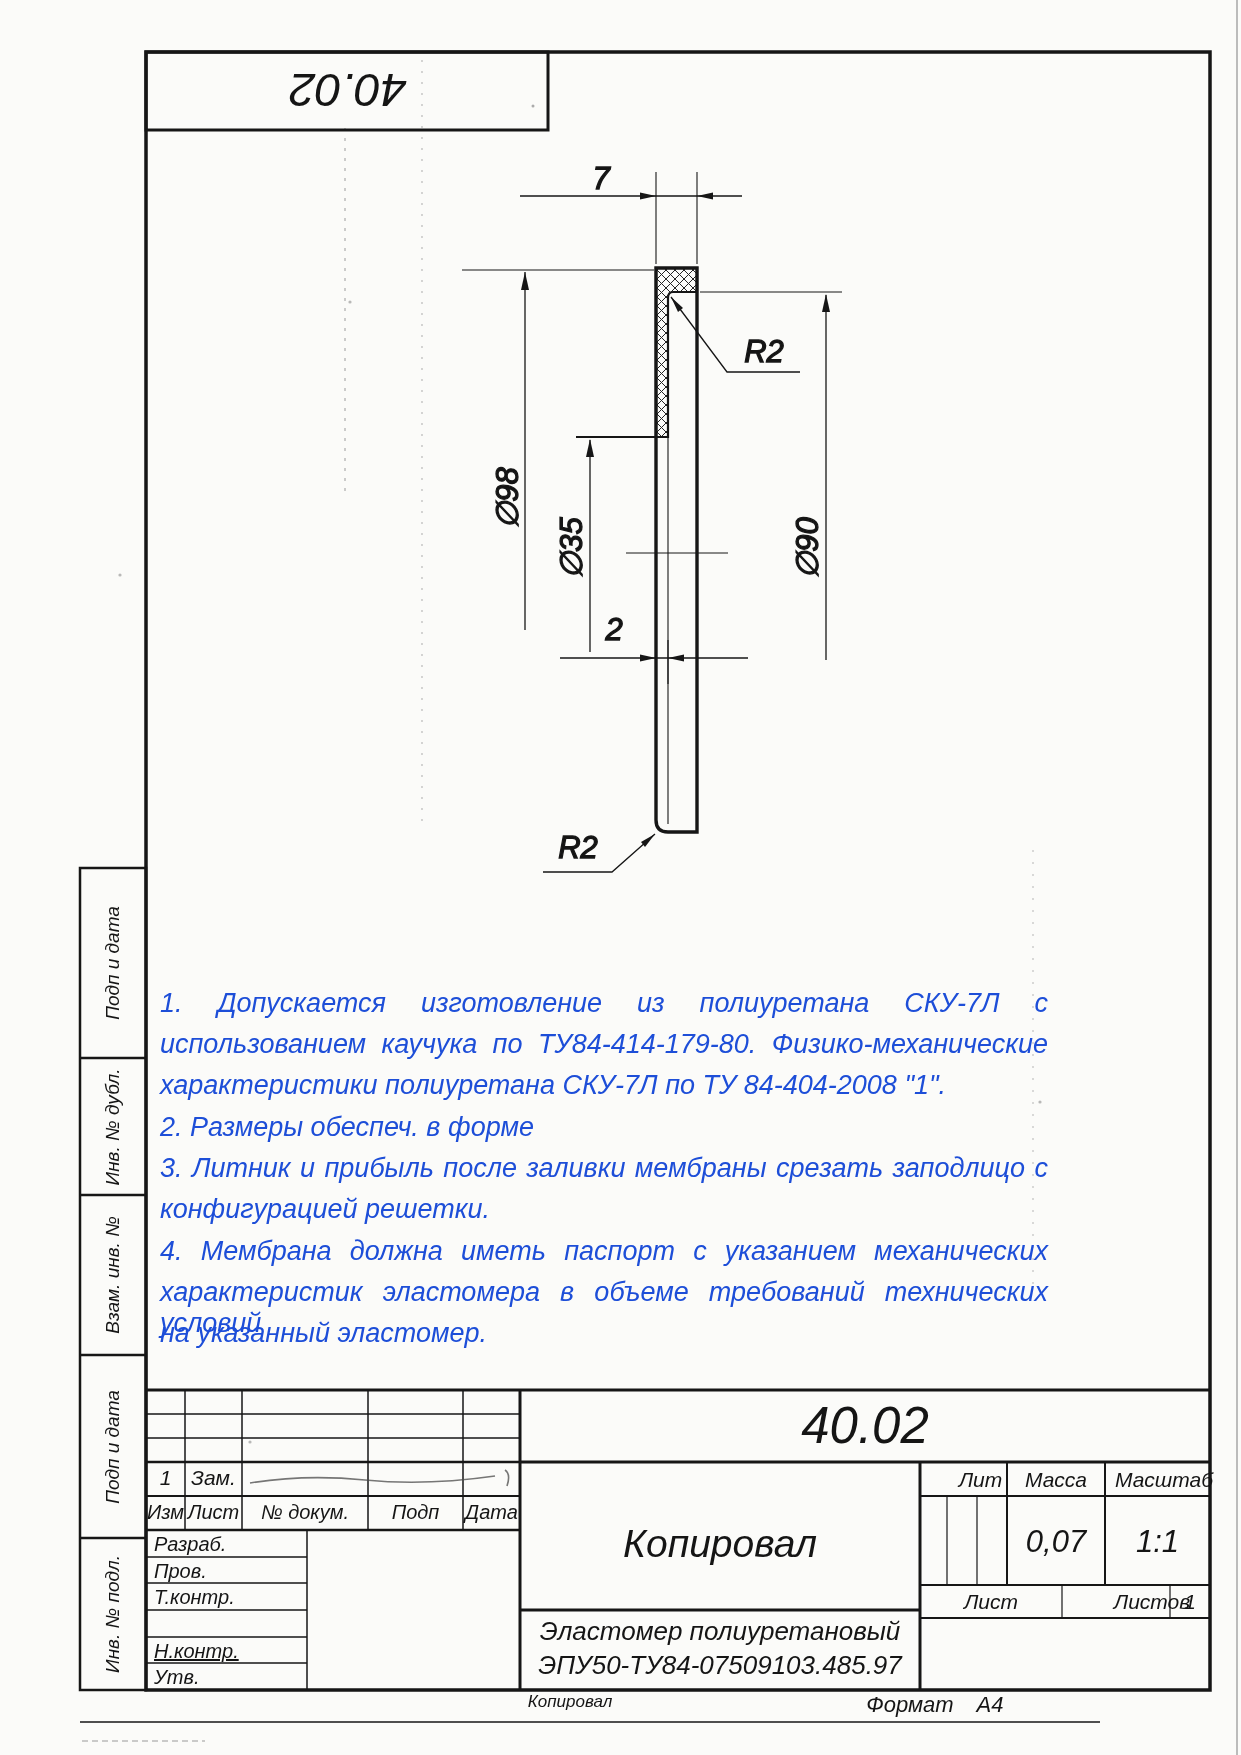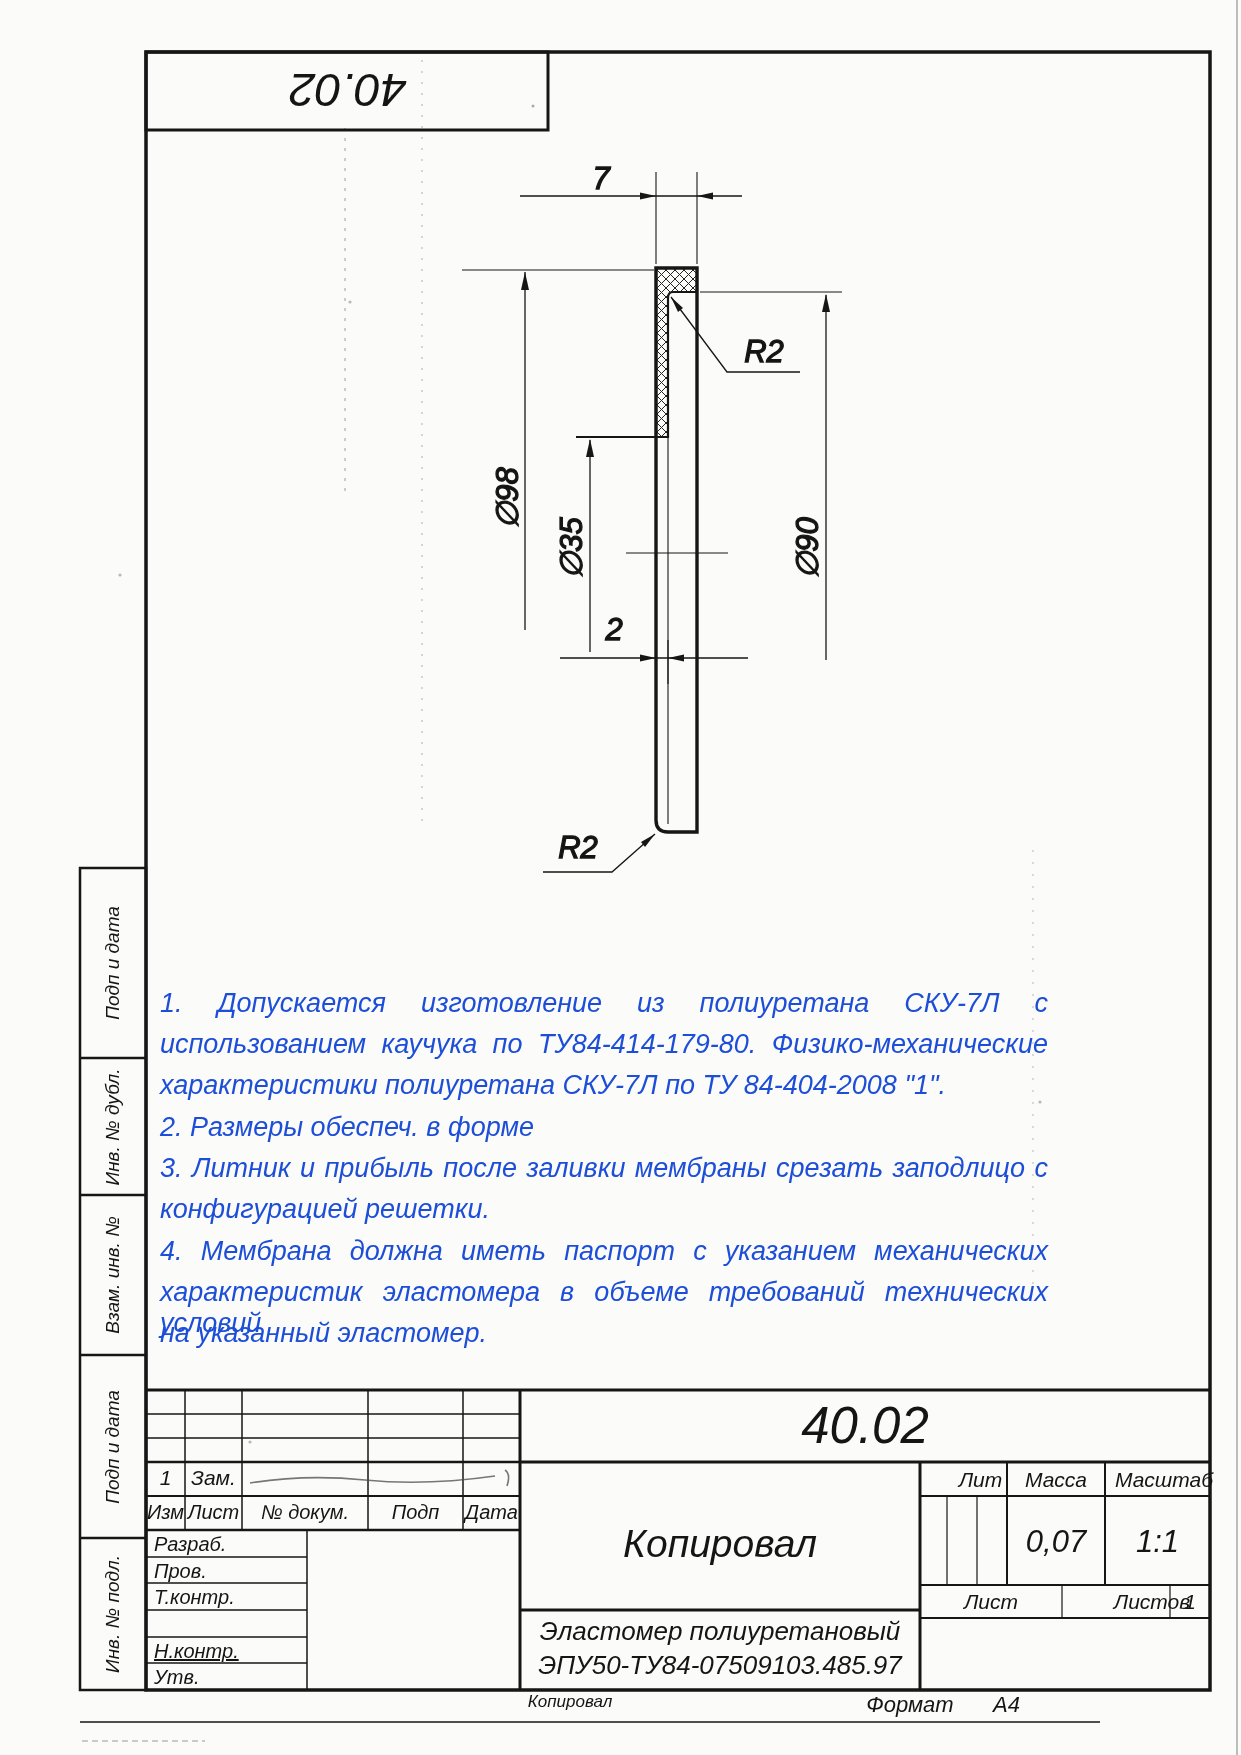--- a/index.html
+++ b/index.html
@@ -216,15 +216,15 @@
   <div class="tb ctr" style="left:1007px;top:1468px;width:98px;font-size:21px;">Масса</div>
   <div class="tb ctr" style="left:1105px;top:1468px;width:118px;font-size:21px;">Масштаб</div>
   <div class="tb ctr" style="left:1007px;top:1524px;width:98px;font-size:31px;">0,07</div>
   <div class="tb ctr" style="left:1105px;top:1524px;width:105px;font-size:31px;">1:1</div>
   <div class="tb ctr" style="left:920px;top:1590px;width:142px;font-size:21px;">Лист</div>
   <div class="tb ctr" style="left:1062px;top:1590px;width:108px;font-size:21px;padding-left:36px;">Листов</div>
   <div class="tb ctr" style="left:1170px;top:1590px;width:40px;font-size:21px;">1</div>
 
   <div class="tb ctr" style="left:420px;top:1692px;width:300px;font-size:17px;">Копировал</div>
   <div class="tb ctr" style="left:850px;top:1692px;width:120px;font-size:22px;">Формат</div>
-  <div class="tb ctr" style="left:960px;top:1692px;width:60px;font-size:22px;text-align:right;">А4</div>
+  <div class="tb ctr" style="left:960px;top:1692px;width:60px;font-size:22px;">А4</div>
 
 </div>
 
 </body></html>

